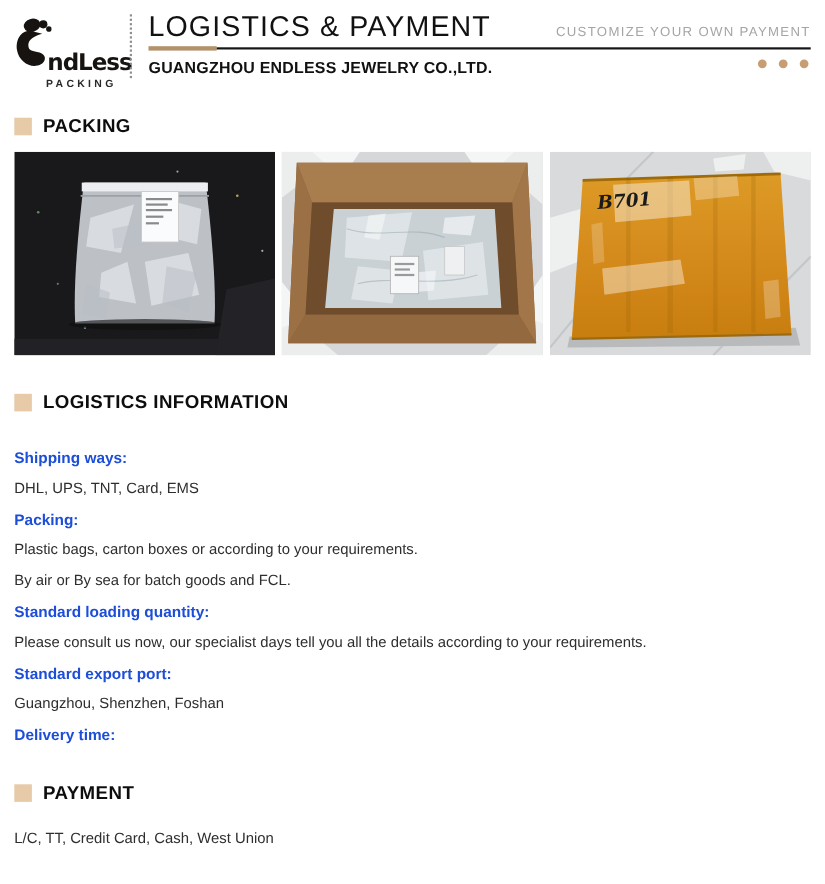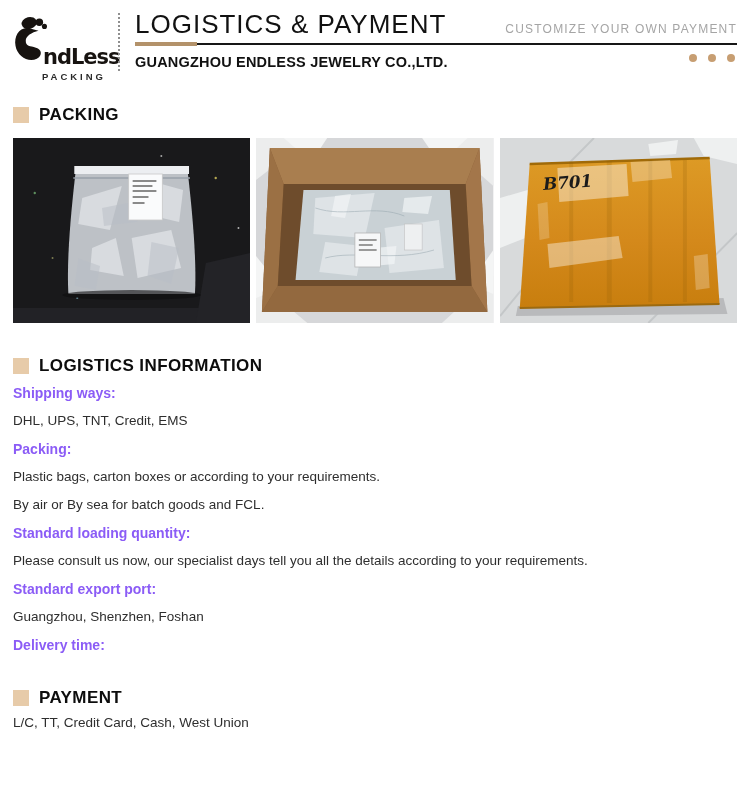--- a/index.html
+++ b/index.html
@@ -33,30 +33,30 @@
   .rule-accent { width:62px; height:4px; background:#b3926a; flex:0 0 auto; }
   .rule-line { flex:1; height:2px; background:#161616; }
   .company-row { display:flex; align-items:flex-start; justify-content:space-between; margin-top:8px; }
   .company { font-size:14.5px; font-weight:bold; letter-spacing:0.2px; color:#111; }
   .dots { display:flex; gap:11px; padding-right:2px; }
   .dot { width:8px; height:8px; border-radius:50%; background:#c79e72; }
   
   .section { padding:0 13px; }
   .sec-head { display:flex; align-items:center; gap:10px; }
   .sec-head.packing  { margin-top:23px; }
-  .sec-head.logistics{ margin-top:33px; margin-bottom:3px; }
-  .sec-head.payment  { margin-top:29px; margin-bottom:1px; }
+  .sec-head.logistics{ margin-top:33px; margin-bottom:26px; }
+  .sec-head.payment  { margin-top:29px; margin-bottom:17px; }
   .bullet { width:16px; height:16px; background:#e7cba9; flex:0 0 auto; }
   .sec-title { font-size:17px; font-weight:bold; letter-spacing:0.4px; color:#0d0d0d; }
   
   .photos { display:flex; gap:6px; margin-top:13px; }
   .photo { flex:1; height:185px; }
   .photo svg { width:100%; height:100%; display:block; }
   
-  .lbl { font-size:14px; font-weight:bold; color:#8b5cf6; line-height:28px; }
+  .lbl { font-size:14px; font-weight:bold; color:#1d4ed8; line-height:28px; }
   .txt { font-size:13.5px; color:#2e2e2e; line-height:28px; }
 </style>
 </head>
 <body>
 
 <div class="page">
 
   <div class="header">
     <div class="logo">
       <div class="logo-top">
@@ -232,21 +232,21 @@
     </div>
   </div>
 
   <div class="section">
     <div class="sec-head logistics">
       <span class="bullet"></span>
       <h2 class="sec-title">LOGISTICS INFORMATION</h2>
     </div>
 
     <p class="lbl">Shipping ways:</p>
-    <p class="txt">DHL, UPS, TNT, Credit, EMS</p>
+    <p class="txt">DHL, UPS, TNT, Card, EMS</p>
 
     <p class="lbl">Packing:</p>
     <p class="txt">Plastic bags, carton boxes or according to your requirements.</p>
     <p class="txt">By air or By sea for batch goods and FCL.</p>
 
     <p class="lbl">Standard loading quantity:</p>
     <p class="txt">Please consult us now, our specialist days tell you all the details according to your requirements.</p>
 
     <p class="lbl">Standard export port:</p>
     <p class="txt">Guangzhou, Shenzhen, Foshan</p>

